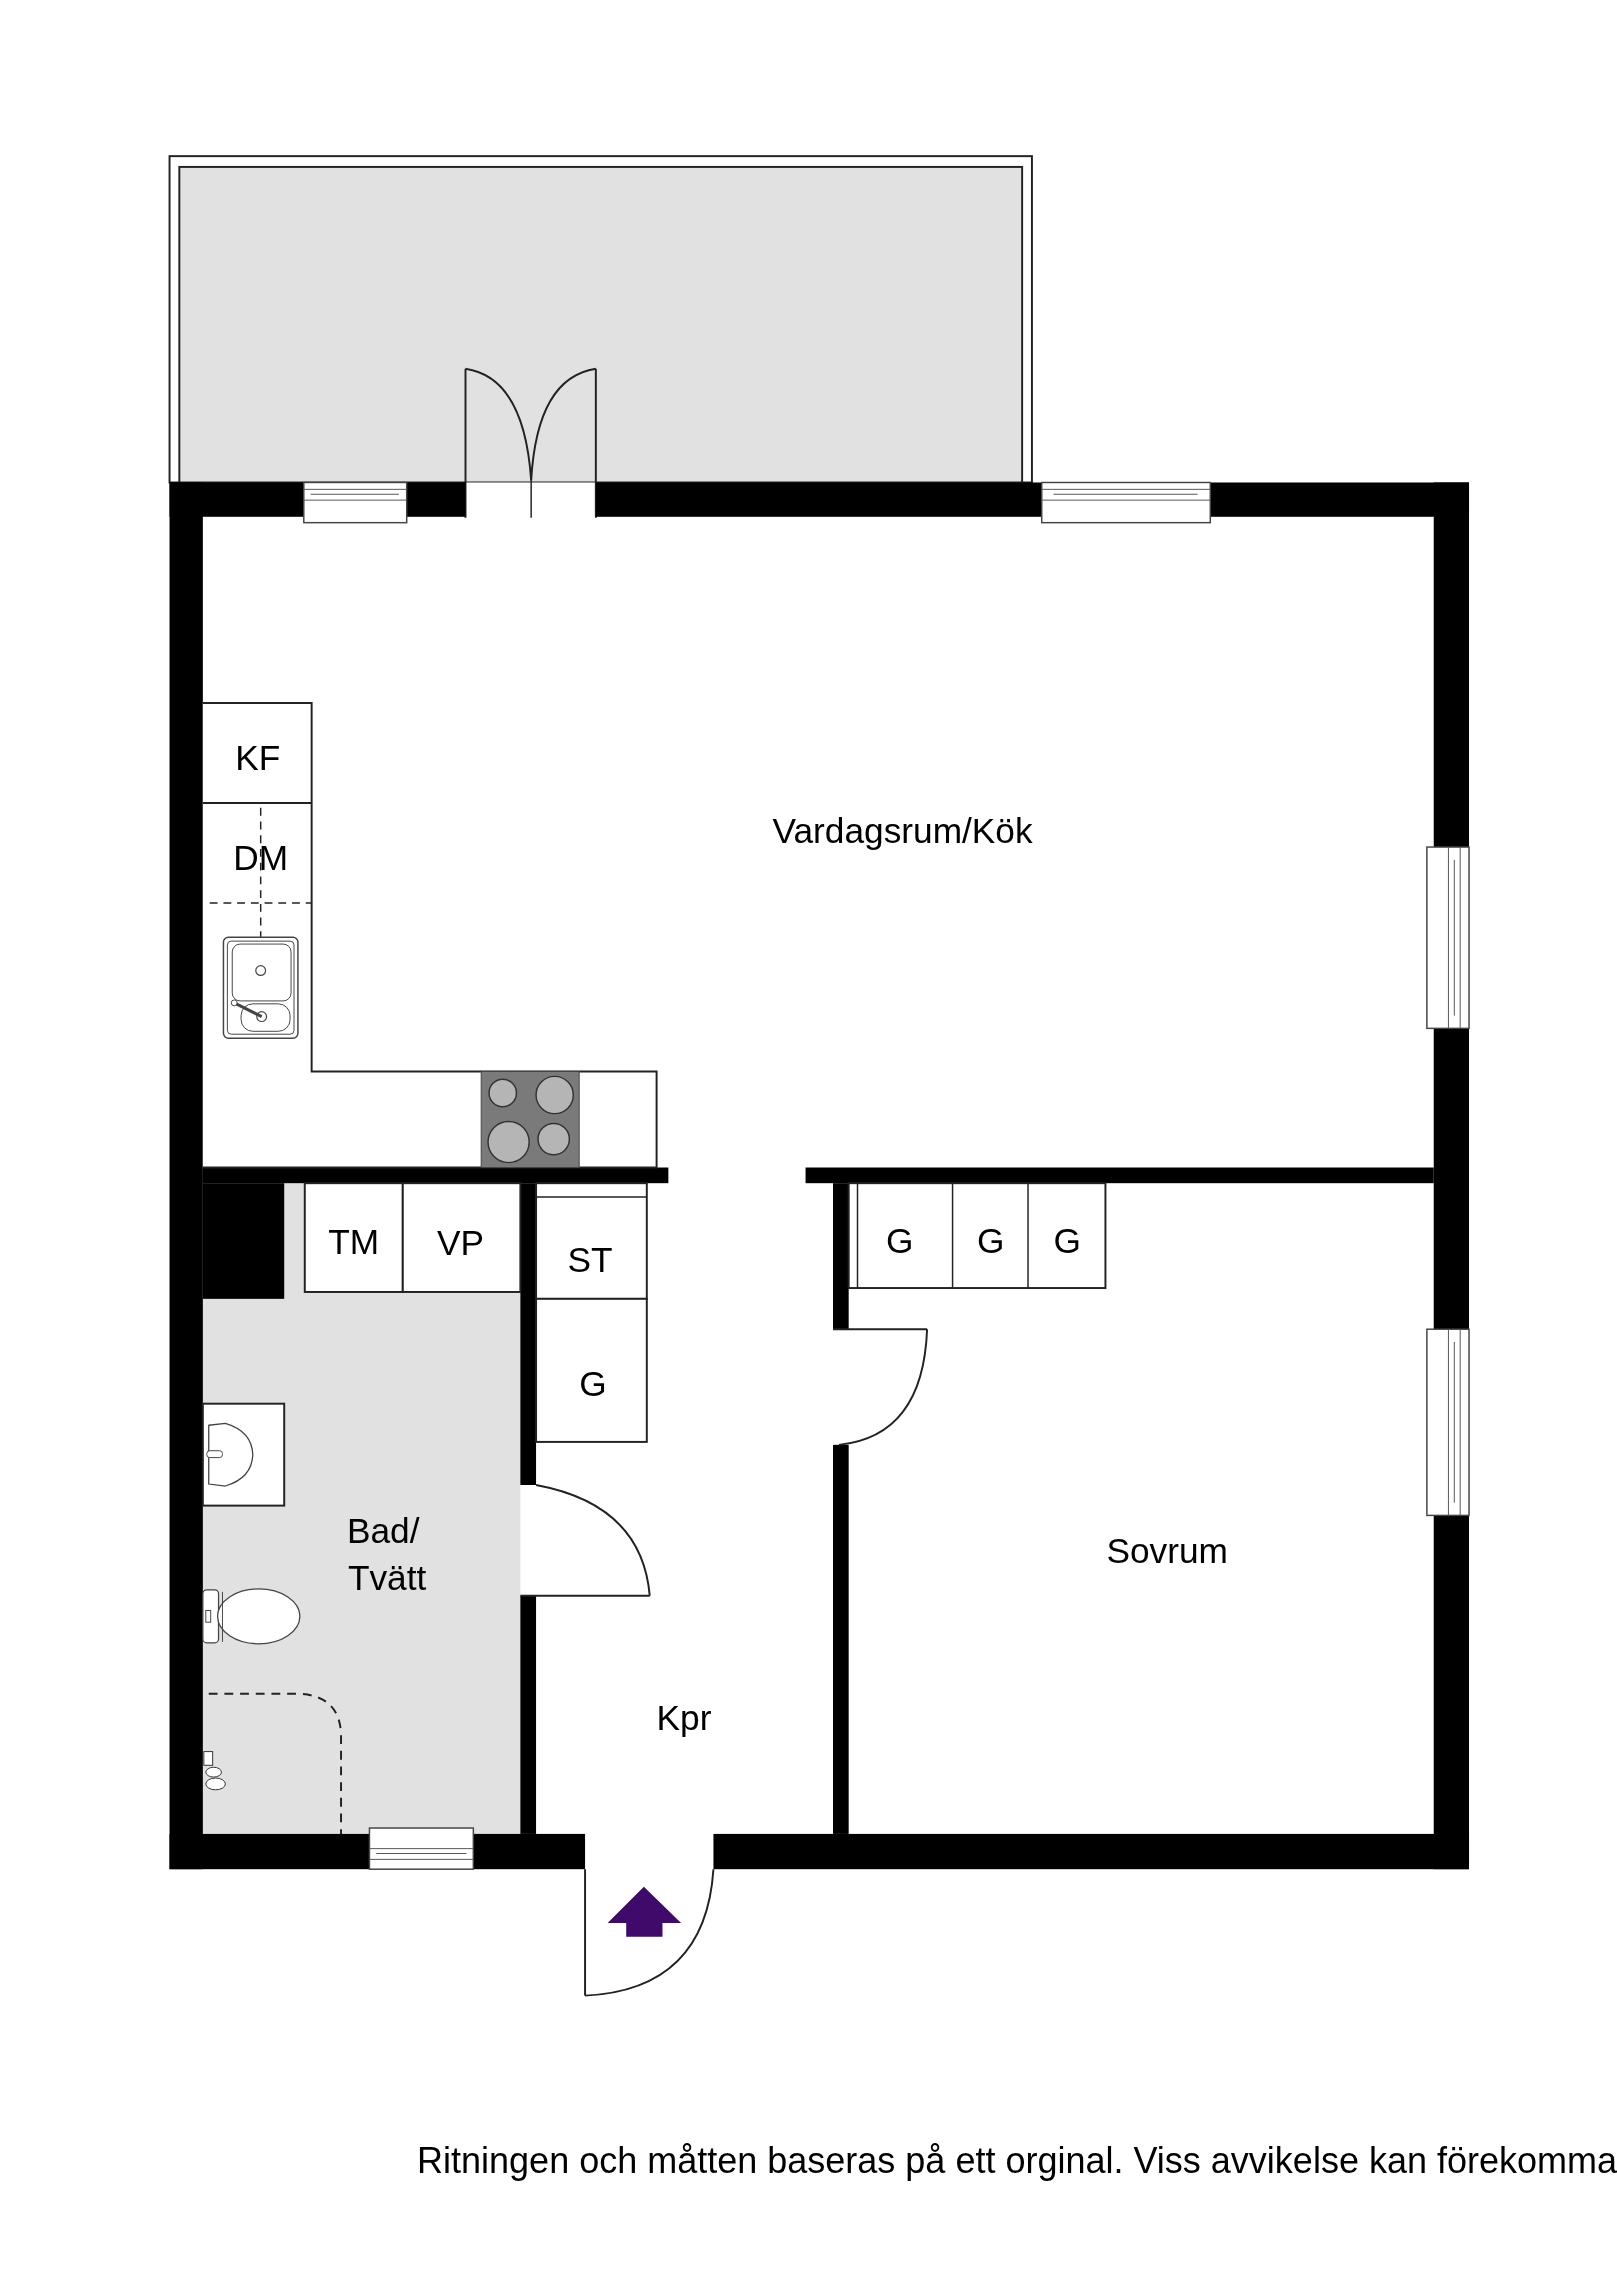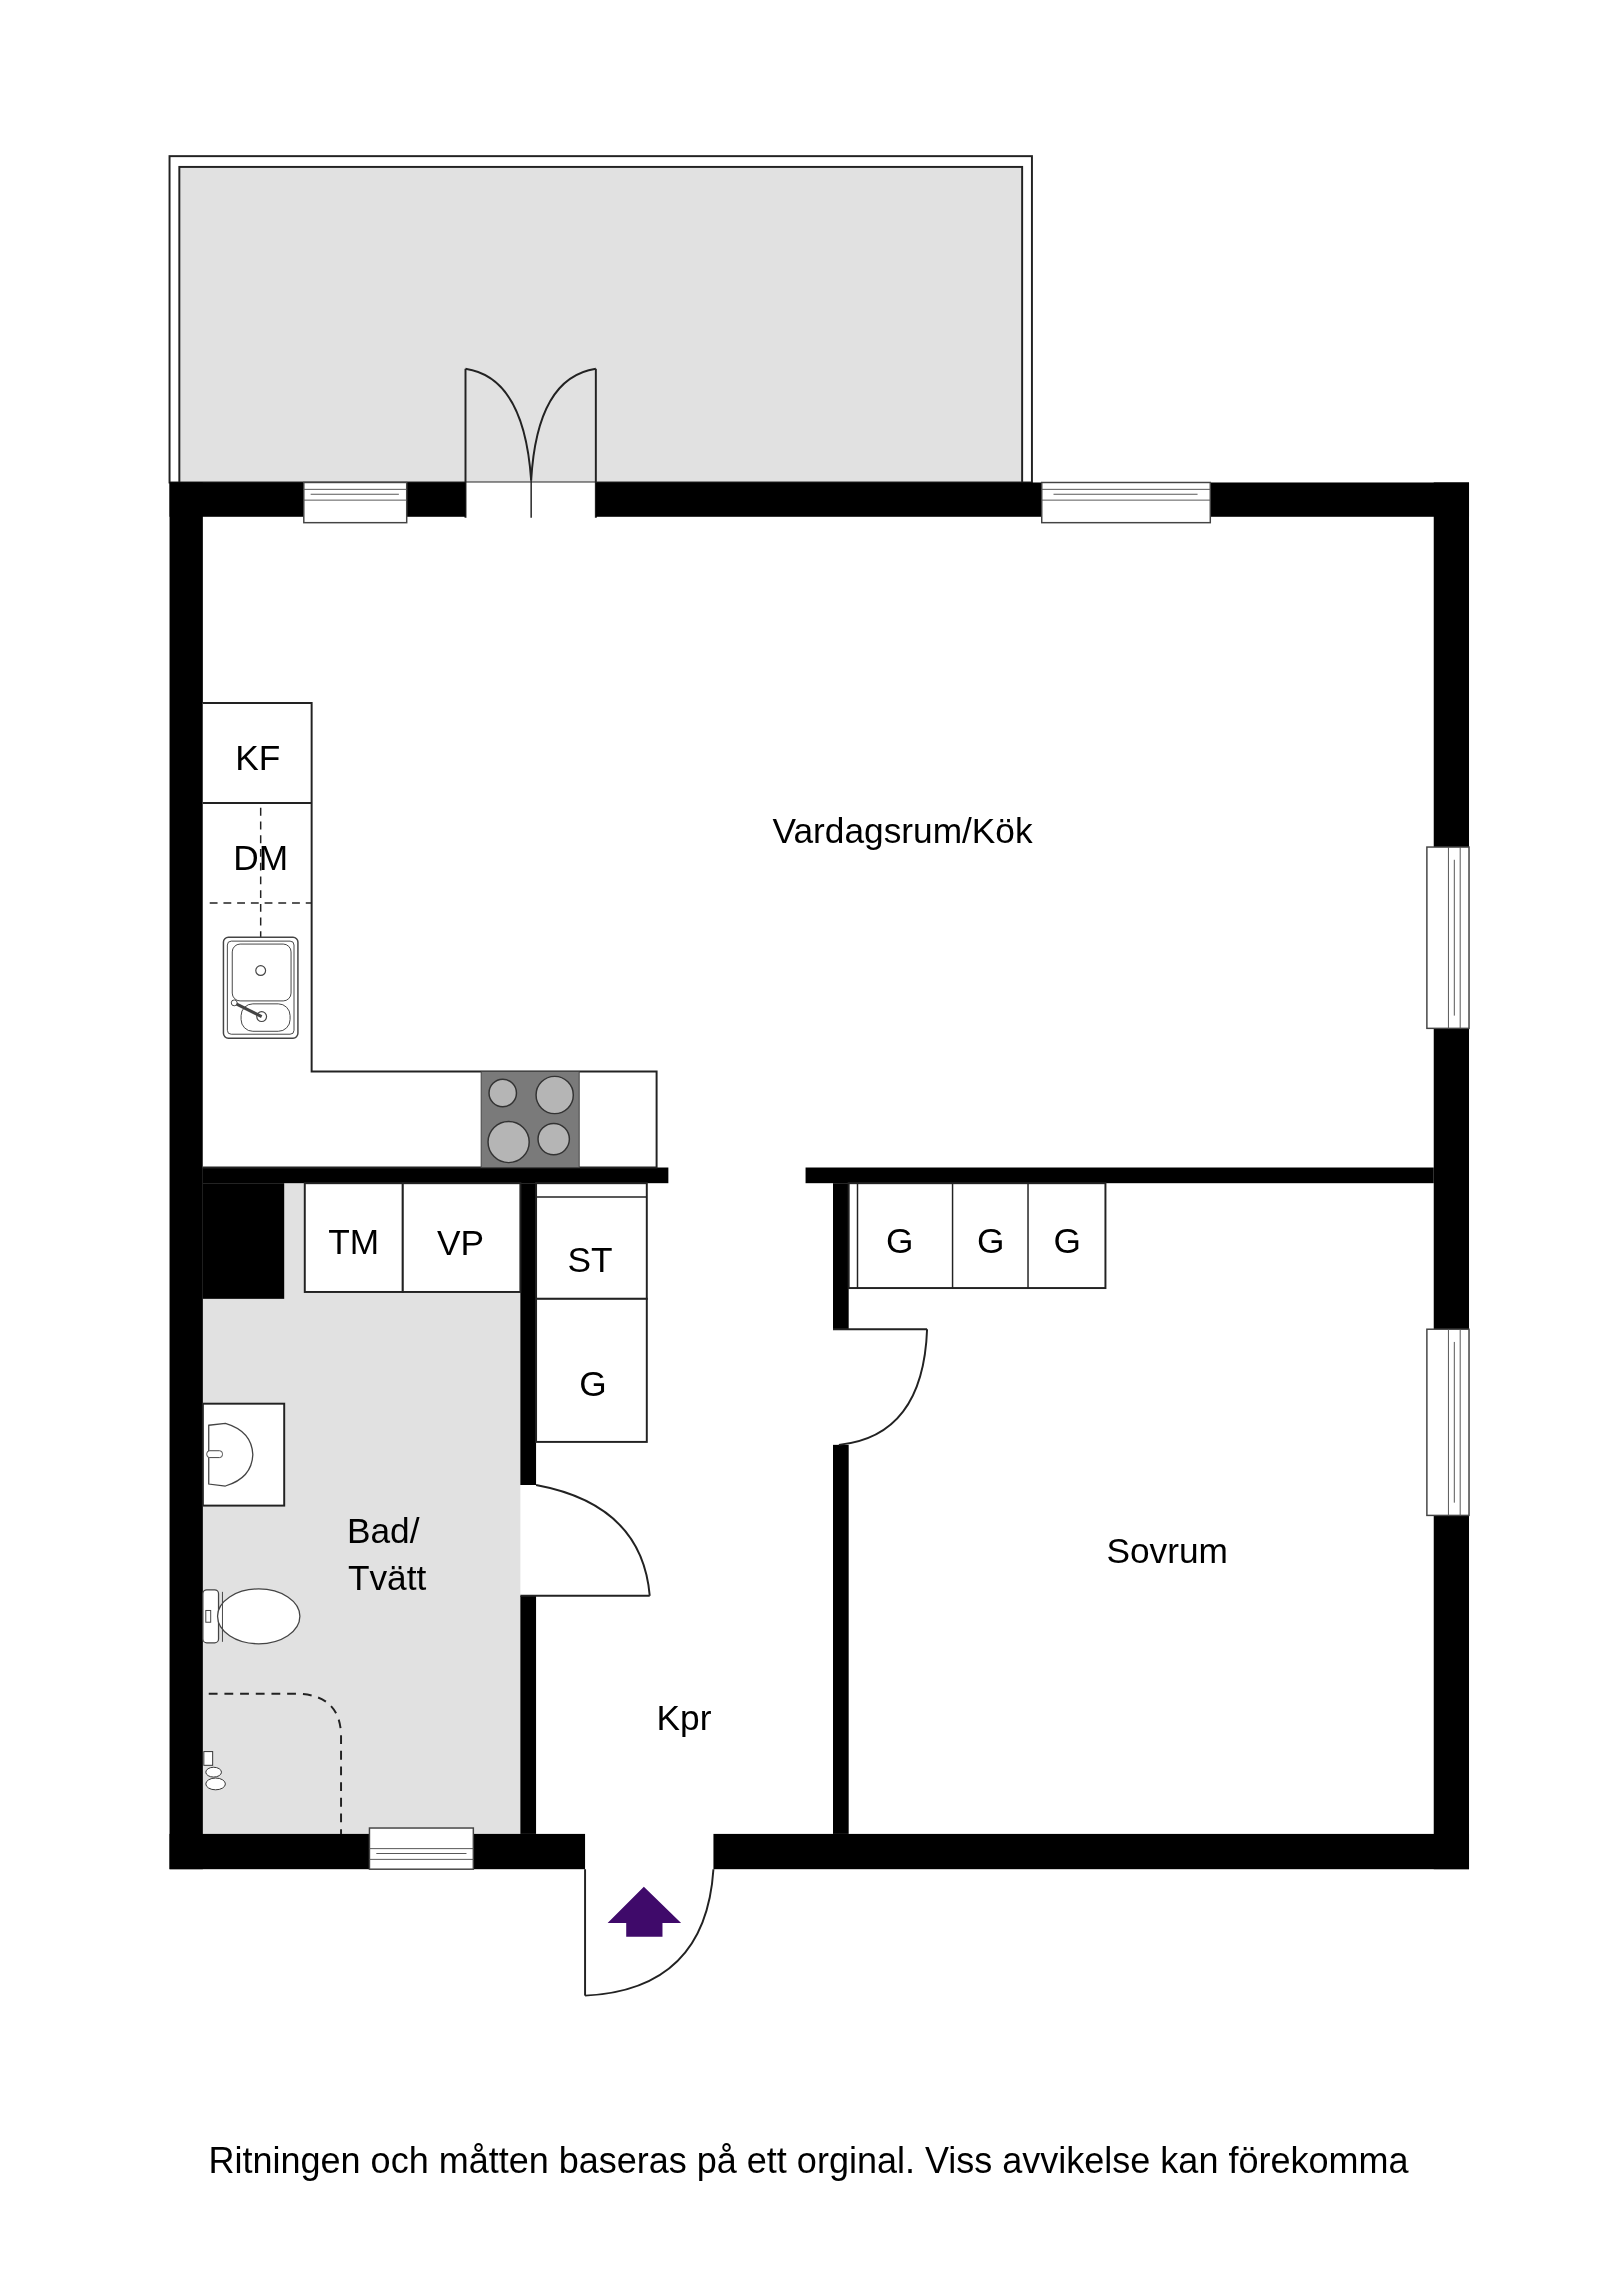--- a/index.html
+++ b/index.html
@@ -1,19 +1,19 @@
 <!DOCTYPE html>
 <html><head>
 <meta charset="utf-8">
 <style>
   html, body { margin:0; padding:0; background:#ffffff; }
   body { width:1617px; height:2287px; position:relative; overflow:hidden; font-family:"Liberation Sans", sans-serif; }
   svg#plan { position:absolute; left:0; top:0; }
   .lbl { font-family:"Liberation Sans", sans-serif; fill:#000; }
-  .footer { position:absolute; left:0; width:1617px; top:2140px; text-align:center; font-size:36px; color:#000; font-family:"Liberation Sans", sans-serif; }
+  .footer { position:absolute; left:0; width:1617px; top:2140px; text-align:right; font-size:36px; color:#000; font-family:"Liberation Sans", sans-serif; }
 </style>
 </head>
 <body>
 
 <svg id="plan" width="1617" height="2287" viewBox="0 0 1650 2333" xmlns="http://www.w3.org/2000/svg">
 
   <g>
     <rect x="173" y="159" width="880" height="333" fill="#ffffff" stroke="#222" stroke-width="2"></rect>
     <rect x="183" y="170" width="860" height="322" fill="#e1e1e1" stroke="#222" stroke-width="2"></rect>
   </g>

